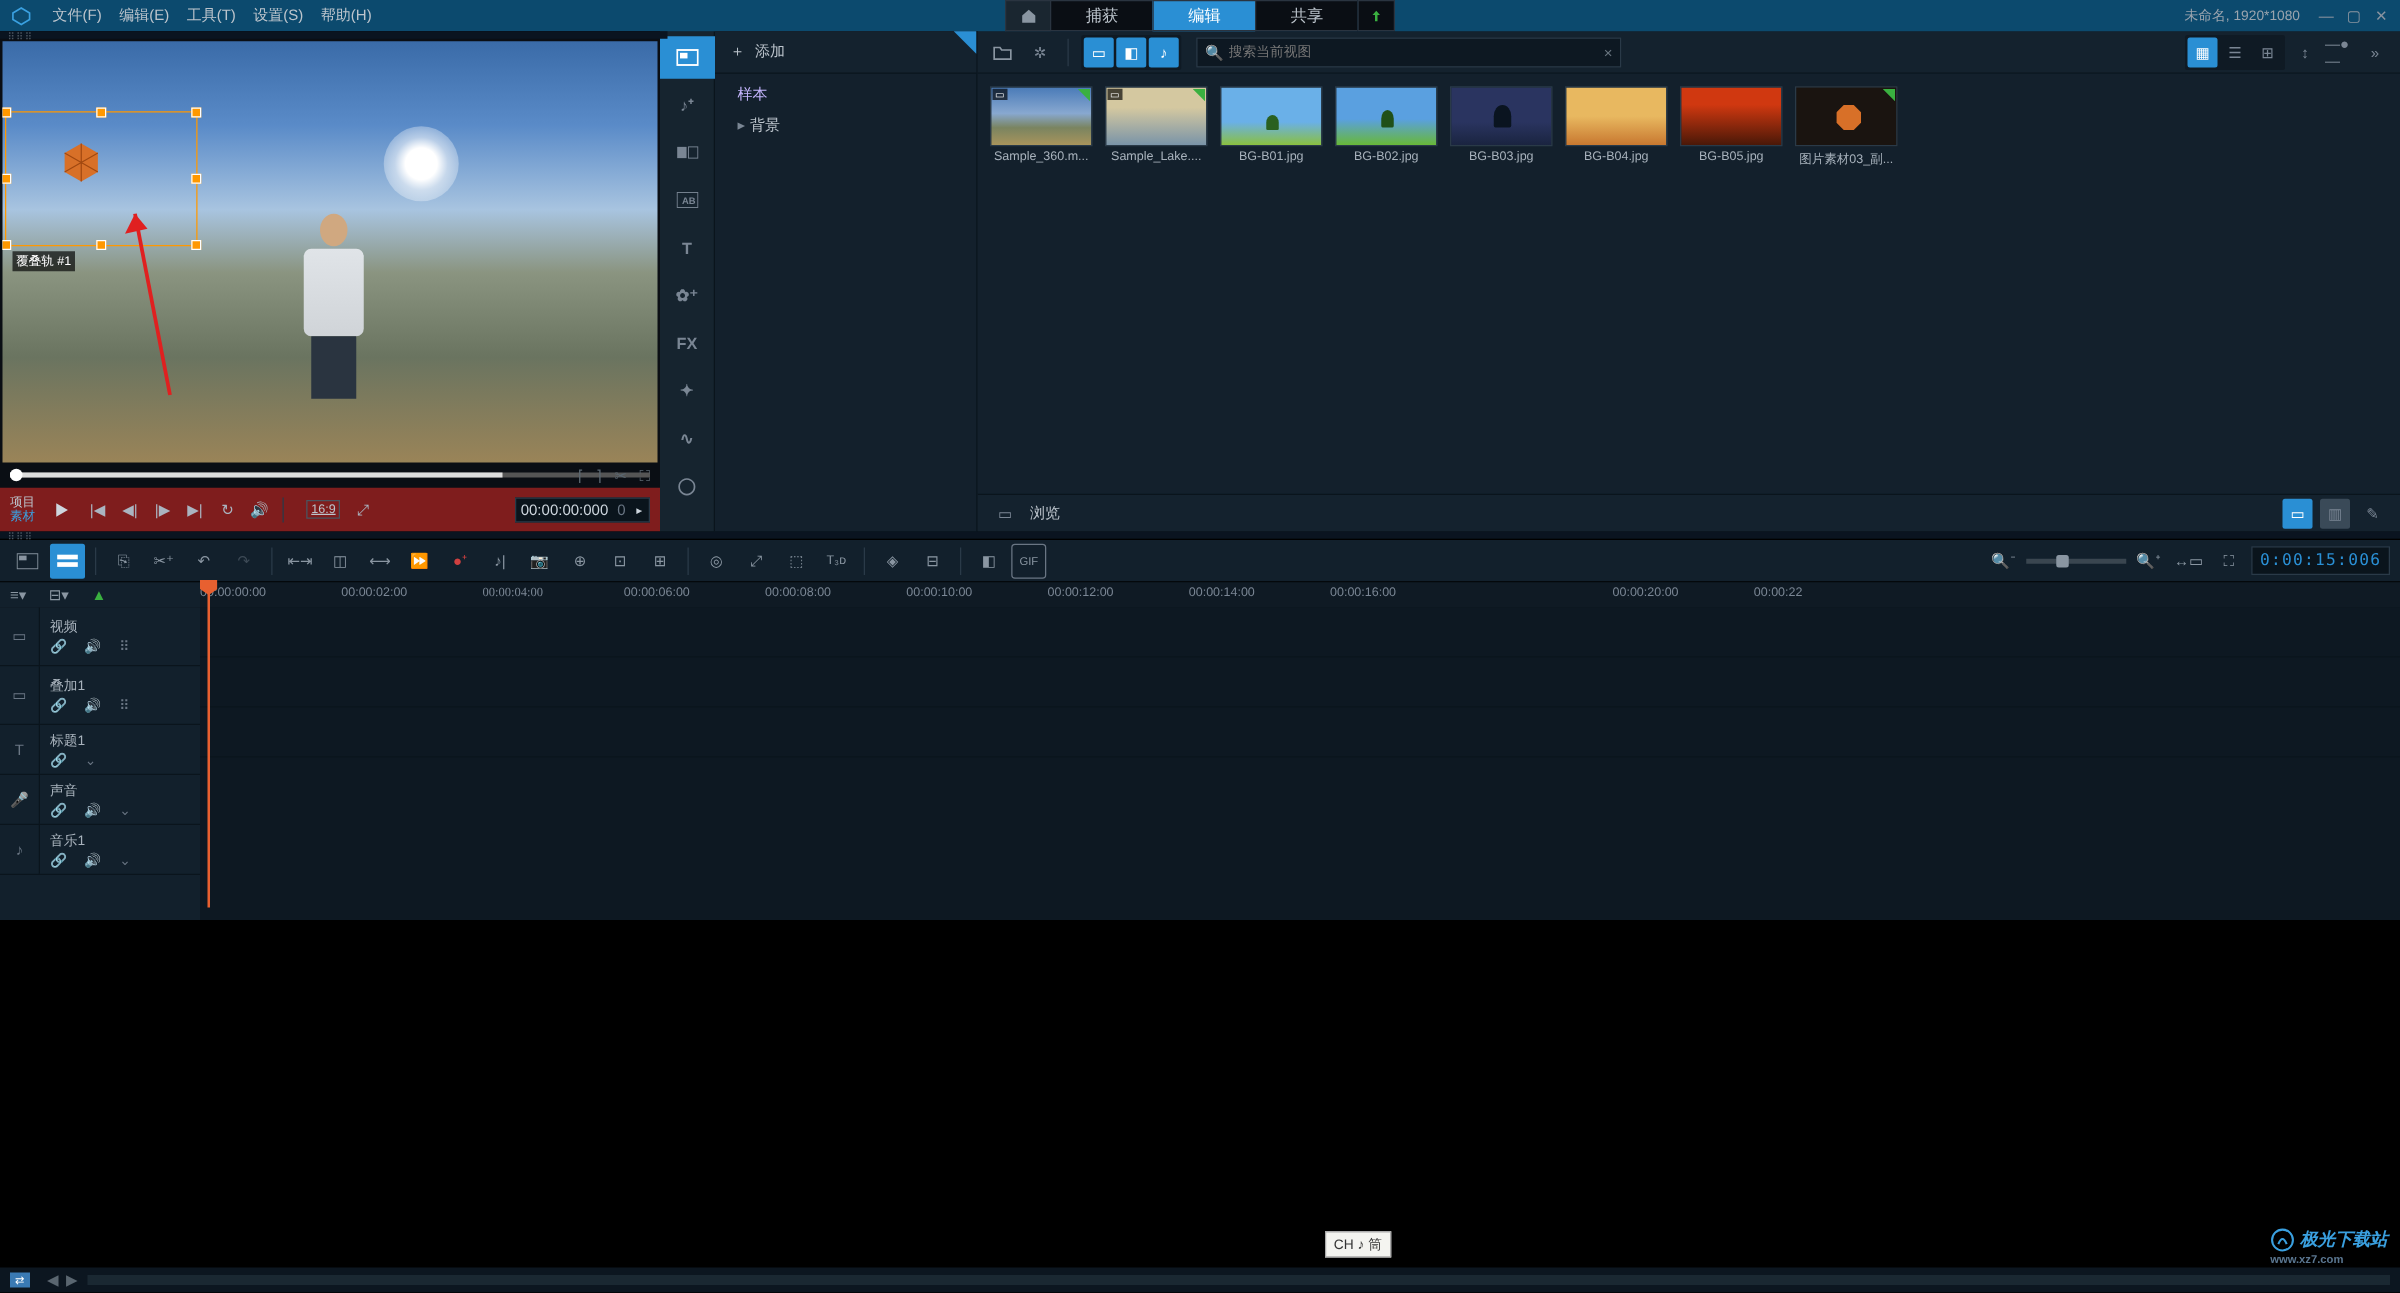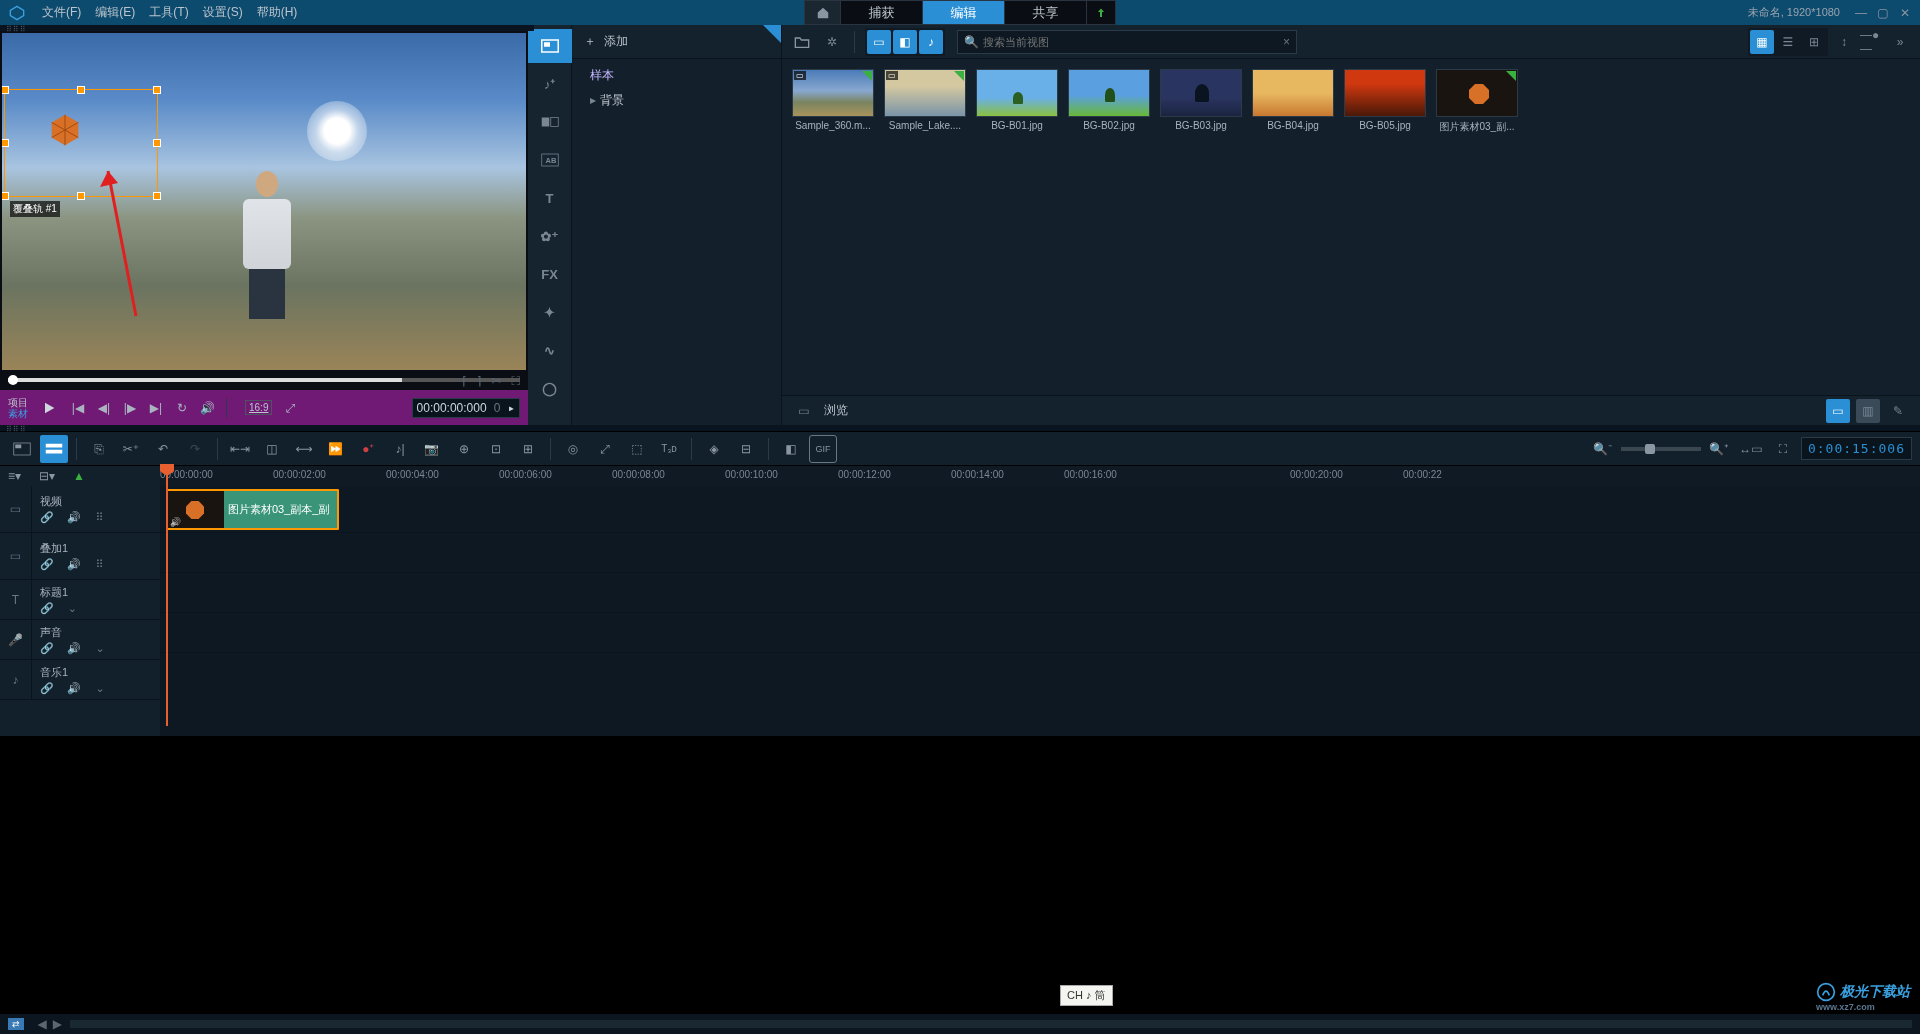--- a/index.html
+++ b/index.html
@@ -37,21 +37,21 @@
 .handle.tl{top:-4px;left:-4px} .handle.tm{top:-4px;left:50%;margin-left:-4px} .handle.tr{top:-4px;right:-4px}
 .handle.ml{top:50%;left:-4px;margin-top:-4px} .handle.mr{top:50%;right:-4px;margin-top:-4px}
 .handle.bl{bottom:-4px;left:-4px} .handle.bm{bottom:-4px;left:50%;margin-left:-4px} .handle.br{bottom:-4px;right:-4px}
 .arrow-anno { position:absolute; top:128px; left:94px; width:50px; height:160px; }
 .track-label-overlay { position:absolute; top:168px; left:8px; background:#000a; color:#fff; font-size:10px; padding:1px 3px; }
 .preview-scrub { height:18px; background:#0a0e14; position:relative; padding:6px 8px;}
 .preview-scrub .track { height:4px; background:#555; position:relative; }
 .preview-scrub .fill { height:4px; background:#ddd; width:77%; }
 .preview-scrub .knob { position:absolute; left:0; top:-3px; width:10px; height:10px; background:#fff; border-radius:50%; }
 .preview-scrub .markers { position:absolute; right:8px; top:2px; display:flex; gap:10px; color:#5a6670;}
-.preview-ctrl { height:35px; background:#701a75; display:flex; align-items:center; padding:0 8px; gap:10px; }
+.preview-ctrl { height:35px; background:#7f1d1d; display:flex; align-items:center; padding:0 8px; gap:10px; }
 .preview-ctrl .labels { display:flex; flex-direction:column; font-size:10px; line-height:11px; text-align:right; }
 .preview-ctrl .labels .sel { color:#3aa0e0;text-align:right; }
 .pctrl-btn { width:16px; height:16px; display:flex; align-items:center; justify-content:center; cursor:pointer; color:#aab4c0;}
 .play-btn { width:22px; height:22px; }
 .tc { font-family:monospace; font-size:12px; margin-left:auto; color:#ced6de; background:#0a141c; padding:2px 4px; border:1px solid #2a3a48;}
 .ratio { font-size:10px; border:1px solid #4a5560; padding:1px 3px; margin-left:8px;text-decoration:underline;}
 .divider-v { width:1px; height:20px; background:#2a3a48;}
 
 
 .library { flex:1; display:flex; background:#13202c; }
@@ -440,21 +440,21 @@
 <div class="ruler-row">
   <div class="ruler-left">
     <span class="rb">≡▾</span>
     <span class="rb">⊟▾</span>
     <span class="rb" style="color:#3ab040">▲</span>
   </div>
   <div class="ruler" id="ruler">
     <div class="playhead"></div>
   <span class="tick" style="left: 0px;">00:00:00:00</span>
       <span class="tick" style="left: 113px;">00:00:02:00</span>
-      <span class="tick" style="left: 226px;">00:00:04:00</span>
+      <span class="tick" style="left: 226px; font-family: Liberation Serif, serif;">00:00:04:00</span>
       <span class="tick" style="left: 339px;">00:00:06:00</span>
       <span class="tick" style="left: 452px;">00:00:08:00</span>
       <span class="tick" style="left: 565px;">00:00:10:00</span>
       <span class="tick" style="left: 678px;">00:00:12:00</span>
       <span class="tick" style="left: 791px;">00:00:14:00</span>
       <span class="tick" style="left: 904px;">00:00:16:00</span>
       <span class="tick" style="left: 1017px; margin-top: 27px;">00:00:18:00</span>
       <span class="tick" style="left: 1130px;">00:00:20:00</span>
       <span class="tick" style="left: 1243px;">00:00:22</span>
     </div>
@@ -511,26 +511,20 @@
           <div class="th-name">音乐1</div>
         <div class="th-ctrls">
             <span>🔗</span>
             <span>🔊</span>
             <span>⌄</span>
           </div>
         </div>
     </div>
   </div>
   <div class="track-lanes">
-    <div class="lane">
-      <div class="clip clip-over">
-        <div class="cthumb"></div>
-        <span class="cname">图片素材03_副本_副</span>
-      </div>
-    </div>
     <div class="lane" style="height:40px"></div>
     <div class="lane" style="height:40px"></div>
     <div class="lane" style="height:40px"></div>
   </div>
 </div>
 
 <div class="ime-badge">CH ♪ 筒</div>
 <div class="watermark">
   <svg style="display:inline;vertical-align:middle" width="20" height="20" viewBox="0 0 24 24">
       <circle cx="12" cy="12" r="10" fill="none" stroke="#3aa0e0" stroke-width="2"></circle>

